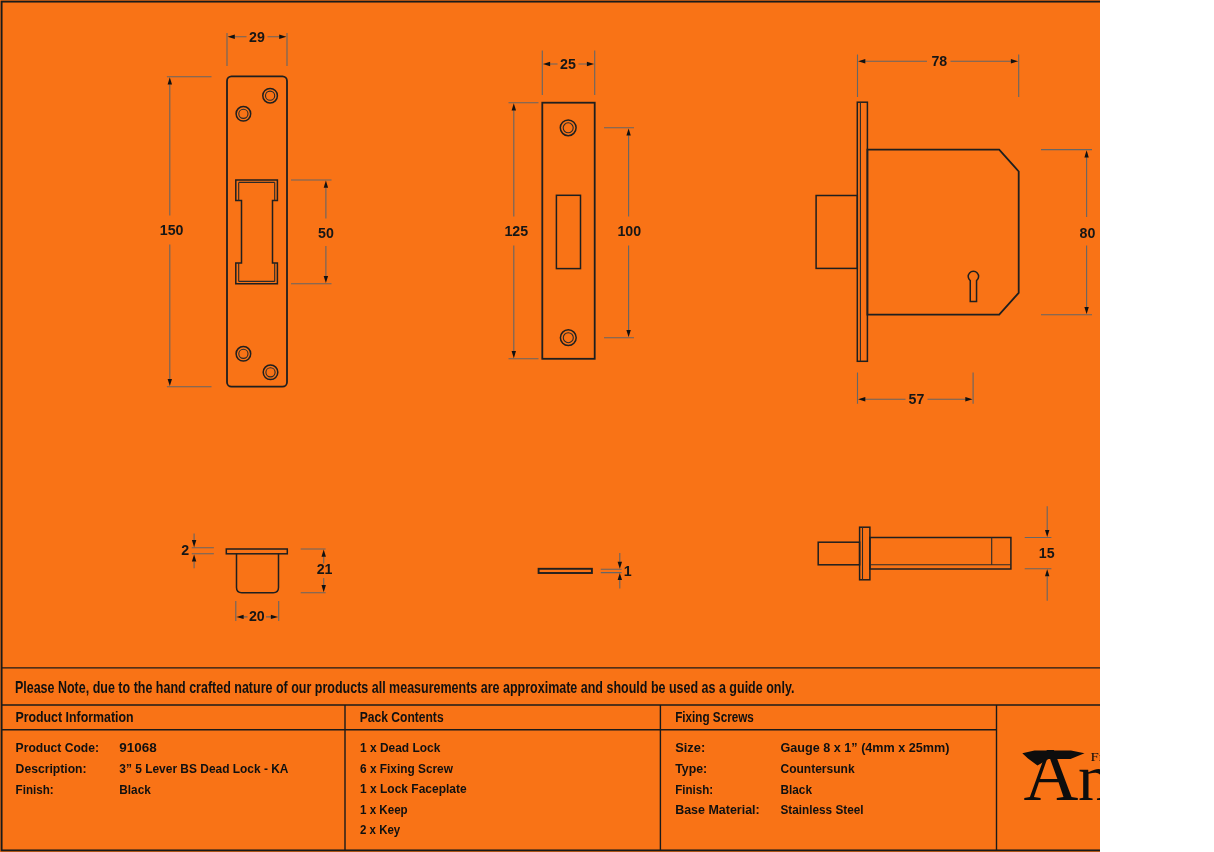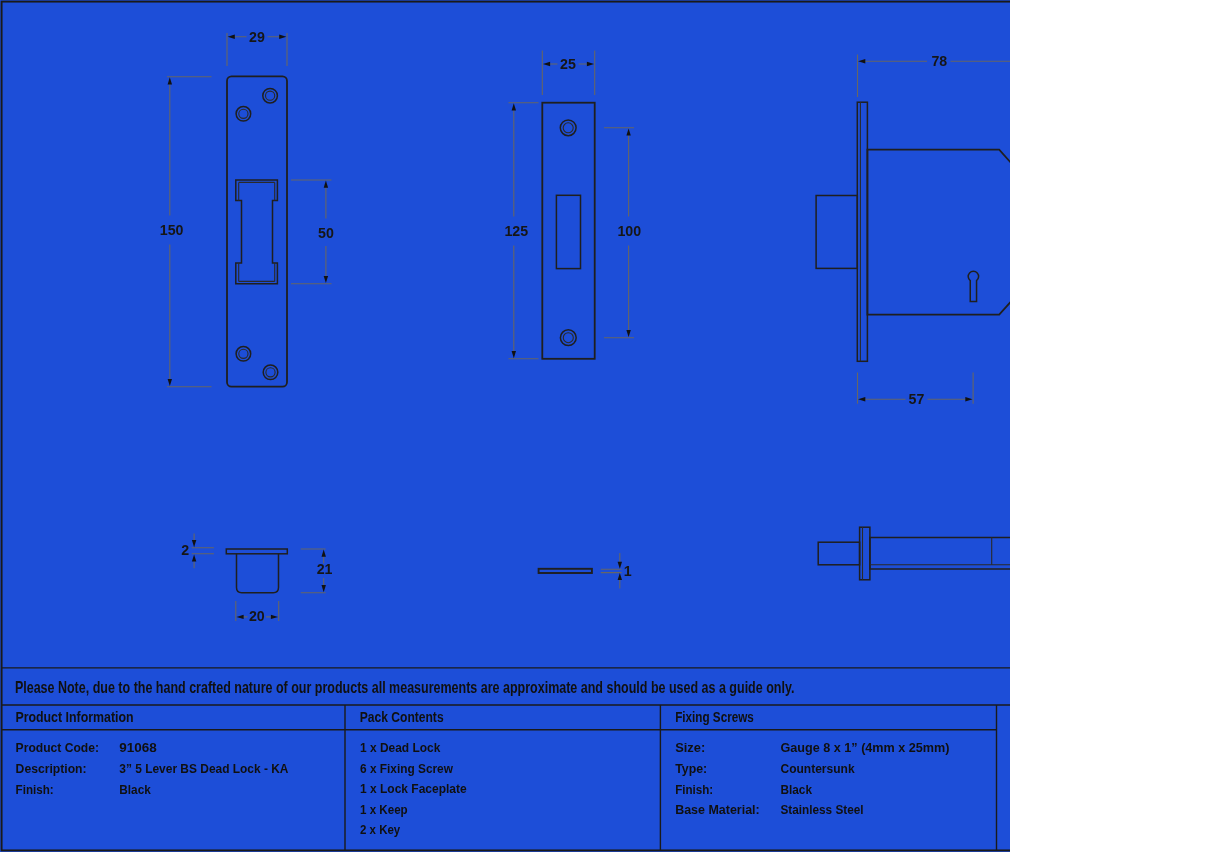--- a/index.html
+++ b/index.html
@@ -1,16 +1,16 @@
 <!DOCTYPE html>
 <html><head>
 <meta charset="utf-8">
 <style>
   html,body{margin:0;padding:0;background:#fff;}
-  #page{position:relative;width:1010px;height:852px;background:#1d4ed8;overflow:hidden;filter:brightness(0.999);
+  #page{position:relative;width:1100px;height:852px;background:#f97316;overflow:hidden;filter:brightness(0.999);
         font-family:"Liberation Sans",sans-serif;}
   svg{position:absolute;left:0;top:0;}
   .o{stroke:#1f1f1f;stroke-width:1.8;fill:none;stroke-linejoin:miter;}
   .o2{stroke:#1f1f1f;stroke-width:1.5;fill:none;}
   .i{stroke:#2a2a2a;stroke-width:1.1;fill:none;}
   .d{stroke:#666;stroke-width:1.1;fill:none;}
   .ah{fill:#111;stroke:none;}
   .dt{font:700 14.2px "Liberation Sans",sans-serif;fill:#161616;text-anchor:middle;}
   .tb{font:700 13.4px "Liberation Sans",sans-serif;fill:#101010;}
   .th{font:700 14.2px "Liberation Sans",sans-serif;fill:#101010;}

